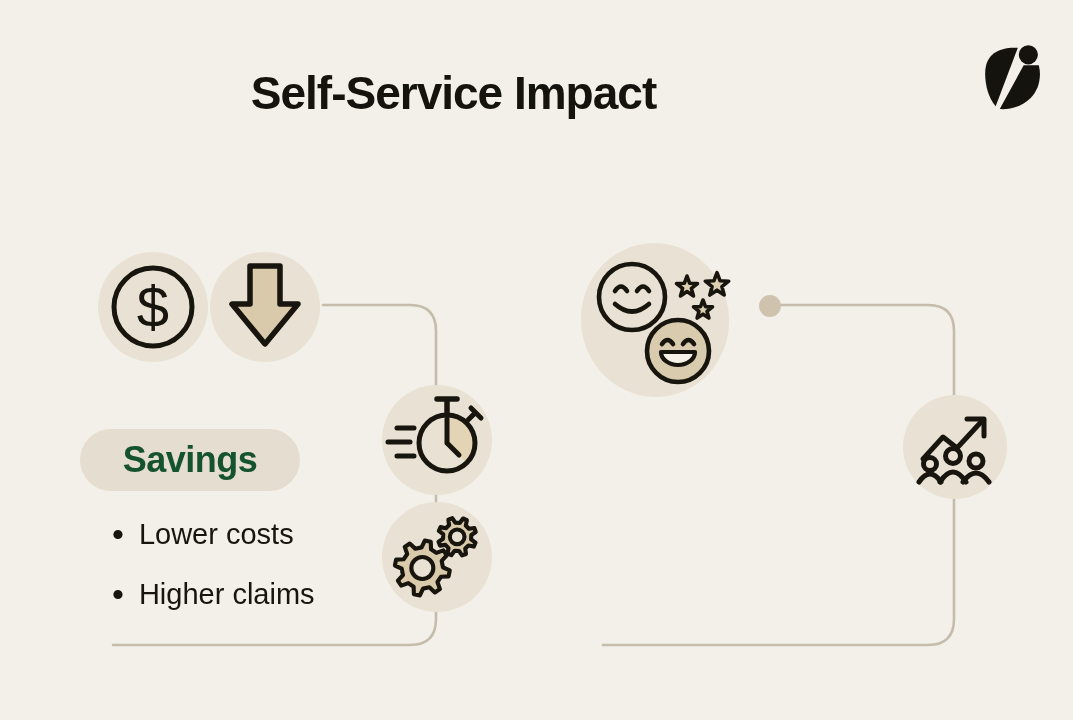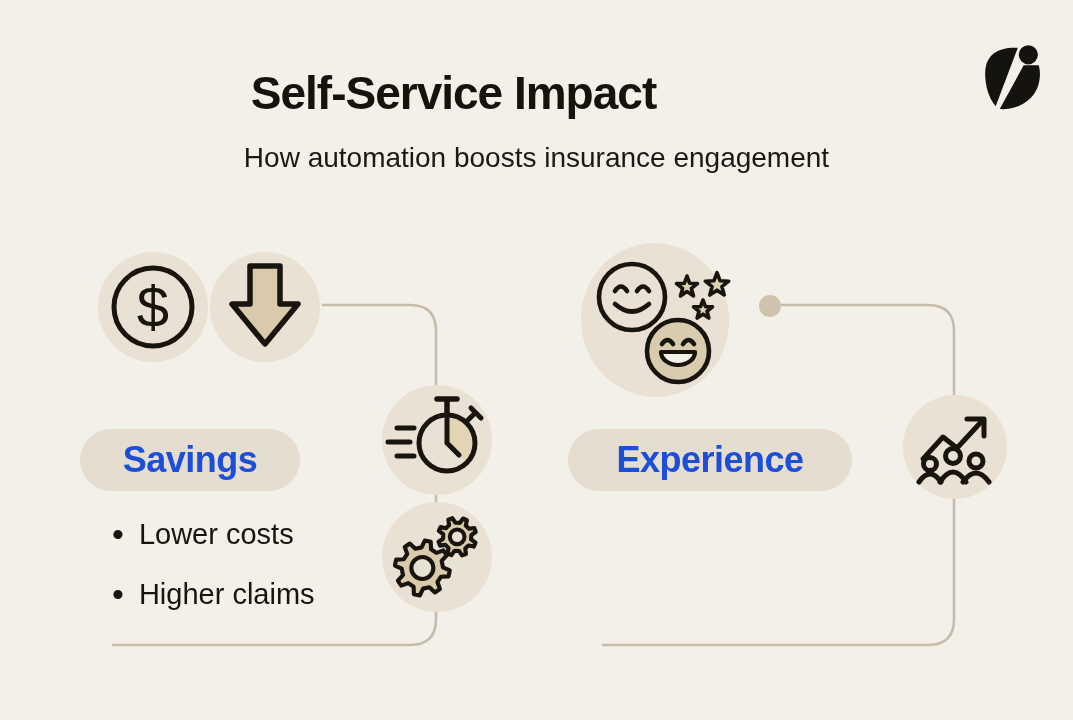--- a/index.html
+++ b/index.html
@@ -42,21 +42,21 @@
   .c-growth{left:903px;top:395px;width:104px;height:104px;}
   .icon-circle svg{width:100%;height:100%;}
 
   .blob-wrap{position:absolute;left:575px;top:240px;width:170px;height:160px;z-index:2;}
 
   
   .pill{
     position:absolute;height:62px;border-radius:31px;
     background:#e5ddcf;z-index:2;
     display:flex;align-items:center;justify-content:center;
-    font-size:36px;font-weight:700;letter-spacing:-0.5px;color:#1d4ed8;
+    font-size:36px;font-weight:700;letter-spacing:-0.5px;color:#14532d;
   }
   .pill-savings{left:80px;top:429px;width:220px;}
   .pill-experience{left:568px;top:429px;width:284px;}
 
   
   .bullets{
     position:absolute;z-index:2;margin:0;padding:0;list-style:none;
     font-size:29px;color:#17150f;
   }
   .bullets-savings{left:112px;top:518px;}
@@ -79,21 +79,20 @@
     <circle cx="770" cy="306" r="11" fill="#d0c3ae"></circle>
   </svg>
 
   <svg class="logo" viewBox="0 0 60 60">
     <circle cx="44" cy="11" r="8.2" fill="#15130d"></circle>
     <path d="M7 27 C7 11 18 5 32 5 L35 5 L16 55 C10 48 7 38 7 27 Z" fill="#15130d"></path>
     <path d="M40 20 L53 20 C55.5 30 53 41 46 48 C38 56 28 58 19.5 57.5 Z" fill="#15130d"></path>
   </svg>
 
   <h1 class="title">Self-Service Impact</h1>
-  <p class="subtitle">How automation boosts insurance engagement</p>
 
   <div class="icon-circle c-dollar">
     <svg viewBox="0 0 110 110">
       <circle cx="55" cy="55" r="39" fill="none" stroke="#17150e" stroke-width="5"></circle>
       <text x="55" y="75" text-anchor="middle" font-size="58" font-weight="500" font-family="Liberation Sans, sans-serif" fill="#17150e">$</text>
     </svg>
   </div>
 
   <div class="icon-circle c-arrow">
     <svg viewBox="0 0 110 110">
@@ -148,23 +147,20 @@
       <circle cx="50" cy="61" r="7.5" fill="none" stroke="#17150e" stroke-width="5"></circle>
       <path d="M37 87 q13 -20 26 0" fill="none" stroke="#17150e" stroke-width="5" stroke-linecap="round"></path>
       <circle cx="73" cy="66" r="7" fill="none" stroke="#17150e" stroke-width="5"></circle>
       <path d="M60 87 q13 -18 26 0" fill="none" stroke="#17150e" stroke-width="5" stroke-linecap="round"></path>
     </svg>
   </div>
 
   <div class="pill pill-savings">
     <span>Savings</span>
   </div>
-  <div class="pill pill-experience">
-    <span>Experience</span>
-  </div>
 
   <ul class="bullets bullets-savings">
     <li>
         <span>Lower costs</span>
       </li>
     <li>
         <span>Higher claims</span>
       </li>
   </ul>
 

